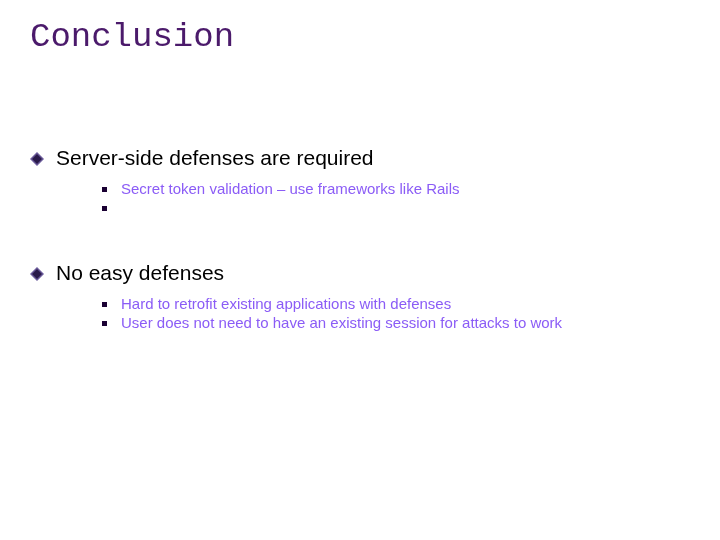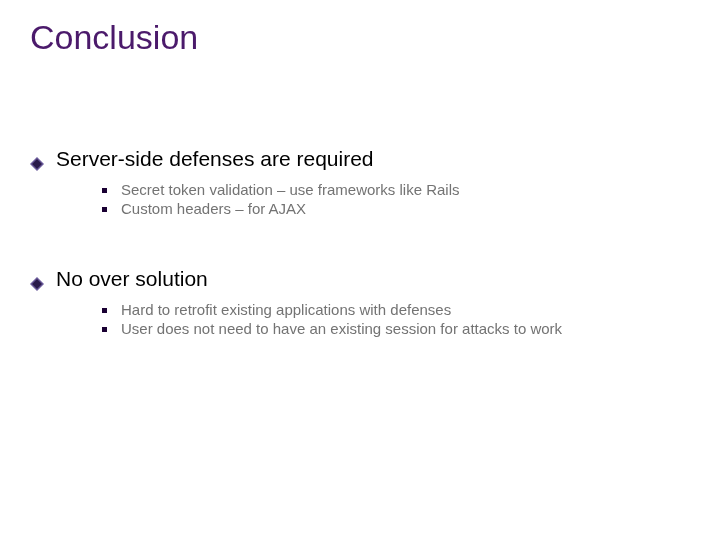--- a/index.html
+++ b/index.html
@@ -1,25 +1,25 @@
 <!DOCTYPE html>
 <html><head>
 <meta charset="utf-8">
 <style>
   * { margin: 0; padding: 0; box-sizing: border-box; }
   html, body { width: 720px; height: 540px; background: #fff; font-family: Verdana, Geneva, sans-serif; color: #000; }
   .slide { width: 720px; height: 540px; padding: 18px 30px 30px 30px; position: relative; }
-  .title { font-size: 34px; color: #4b1a6b; font-weight: 400; letter-spacing: 0px; margin-bottom: 90px; }
-  .top-item { display: flex; align-items: flex-end; margin-bottom: 10px; margin-top: 15px; }
+  .title { font-size: 34px; color: #4b1a6b; font-weight: 400; letter-spacing: 0px; margin-bottom: 90px; font-family: Liberation Mono, monospace; }
+  .top-item { display: flex; align-items: flex-start; margin-bottom: 10px; margin-top: 15px; }
   .diamond-icon { width: 14px; height: 14px; margin-top: 6px; margin-right: 12px; flex-shrink: 0; }
   .top-text { font-size: 21px; color: #000; }
   .sub-list { margin-left: 72px; margin-top: 8px; margin-bottom: 50px; }
   .sub-item { display: flex; align-items: flex-start; margin-bottom: 2px; }
   .square-icon { width: 5px; height: 5px; background: #1a0033; margin-top: 7px; margin-right: 14px; flex-shrink: 0; }
-  .sub-text { font-size: 15px; color: #737373; }
+  .sub-text { font-size: 15px; color: #8b5cf6; }
 </style>
 </head>
 <body>
 
 <div class="slide">
   <div class="title">Conclusion</div>
 
   <div class="top-item">
     <svg class="diamond-icon" viewBox="0 0 14 14">
       <polygon points="7,0 14,7 7,14 0,7" fill="#6a5a9a"></polygon>
@@ -27,30 +27,29 @@
     </svg>
     <span class="top-text">Server-side defenses are required</span>
   </div>
   <div class="sub-list">
     <div class="sub-item">
       <span class="square-icon"></span>
       <span class="sub-text">Secret token validation – use frameworks like Rails</span>
     </div>
     <div class="sub-item">
       <span class="square-icon"></span>
-      <span class="sub-text">Custom headers – for AJAX</span>
     </div>
   </div>
 
   <div class="top-item">
     <svg class="diamond-icon" viewBox="0 0 14 14">
       <polygon points="7,0 14,7 7,14 0,7" fill="#6a5a9a"></polygon>
       <polygon points="7,2 12,7 7,12 2,7" fill="#2a1a4a"></polygon>
     </svg>
-    <span class="top-text">No over solution</span>
+    <span class="top-text">No easy defenses</span>
   </div>
   <div class="sub-list">
     <div class="sub-item">
       <span class="square-icon"></span>
       <span class="sub-text">Hard to retrofit existing applications with defenses</span>
     </div>
     <div class="sub-item">
       <span class="square-icon"></span>
       <span class="sub-text">User does not need to have an existing session for attacks to work</span>
     </div>

